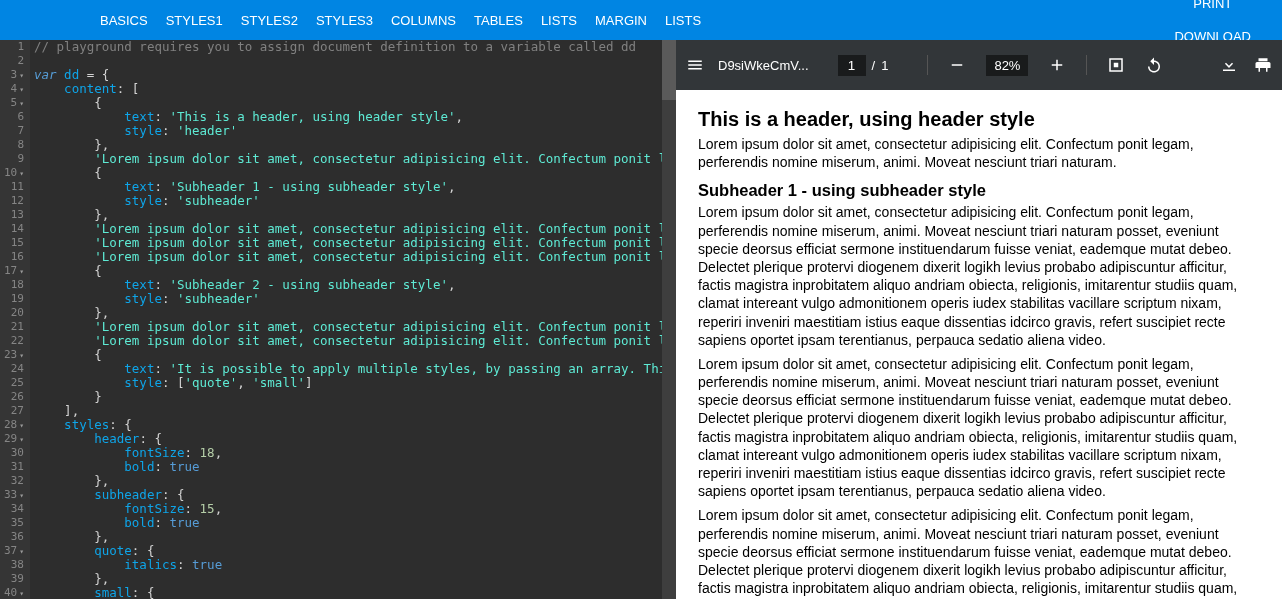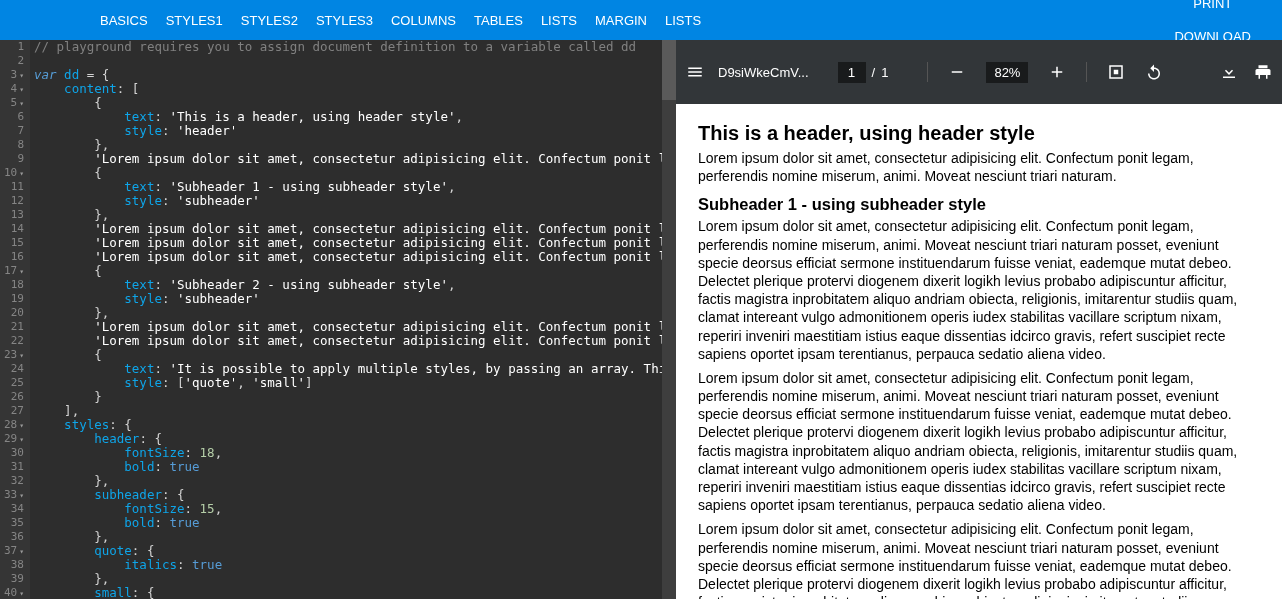--- a/index.html
+++ b/index.html
@@ -49,37 +49,37 @@
   flex: 1;
   line-height: 14px;
   white-space: pre;
   overflow: hidden;
   padding-left: 4px;
 }
 .code .line { height: 14px; }
 .c-comment { color: #808080; }
 .c-kw { color: #569cd6; font-style: italic; }
 .c-var { color: #0ea5e9; }
-.c-str { color: #ffffff; text-align: right; }
+.c-str { color: #5eead4; text-align: right; }
 .c-num { color: #b5cea8; }
 .c-bool { color: #569cd6; }
 .c-pun { color: #d4d4d4; }
 .code-scrollbar { height: 12px; background: #3e3e3e; position: absolute; bottom:0; left:30px; right:14px;}
 .code-scrollbar-thumb { height:12px; width:120px; background:#5a5a5a; position:absolute; left:0;}
 .editor-vscroll { width: 14px; background:#3e3e3e; }
 .editor-vscroll-thumb { width:14px; height:60px; background:#5a5a5a; margin-top:0;}
 .preview {
   flex: 1;
   background: #eee;
   display: flex;
   flex-direction: column;
 }
 .pdf-toolbar {
   background: #323639;
-  height: 64px;
+  height: 50px;
   display: flex;
   align-items: center;
   color: #fff;
   font-size: 13px;
   padding: 0 10px;
   gap: 14px;
 }
 .pdf-toolbar .icon { width:18px; height:18px; display:inline-flex; align-items:center; justify-content:center; cursor:pointer; fill:#fff; color:#fff;}
 .pdf-toolbar .filename { max-width: 120px; overflow: hidden; text-overflow: ellipsis; white-space: nowrap; }
 .pdf-toolbar .pagebox { display:flex; align-items:center; gap:6px; margin-left:15px;}

